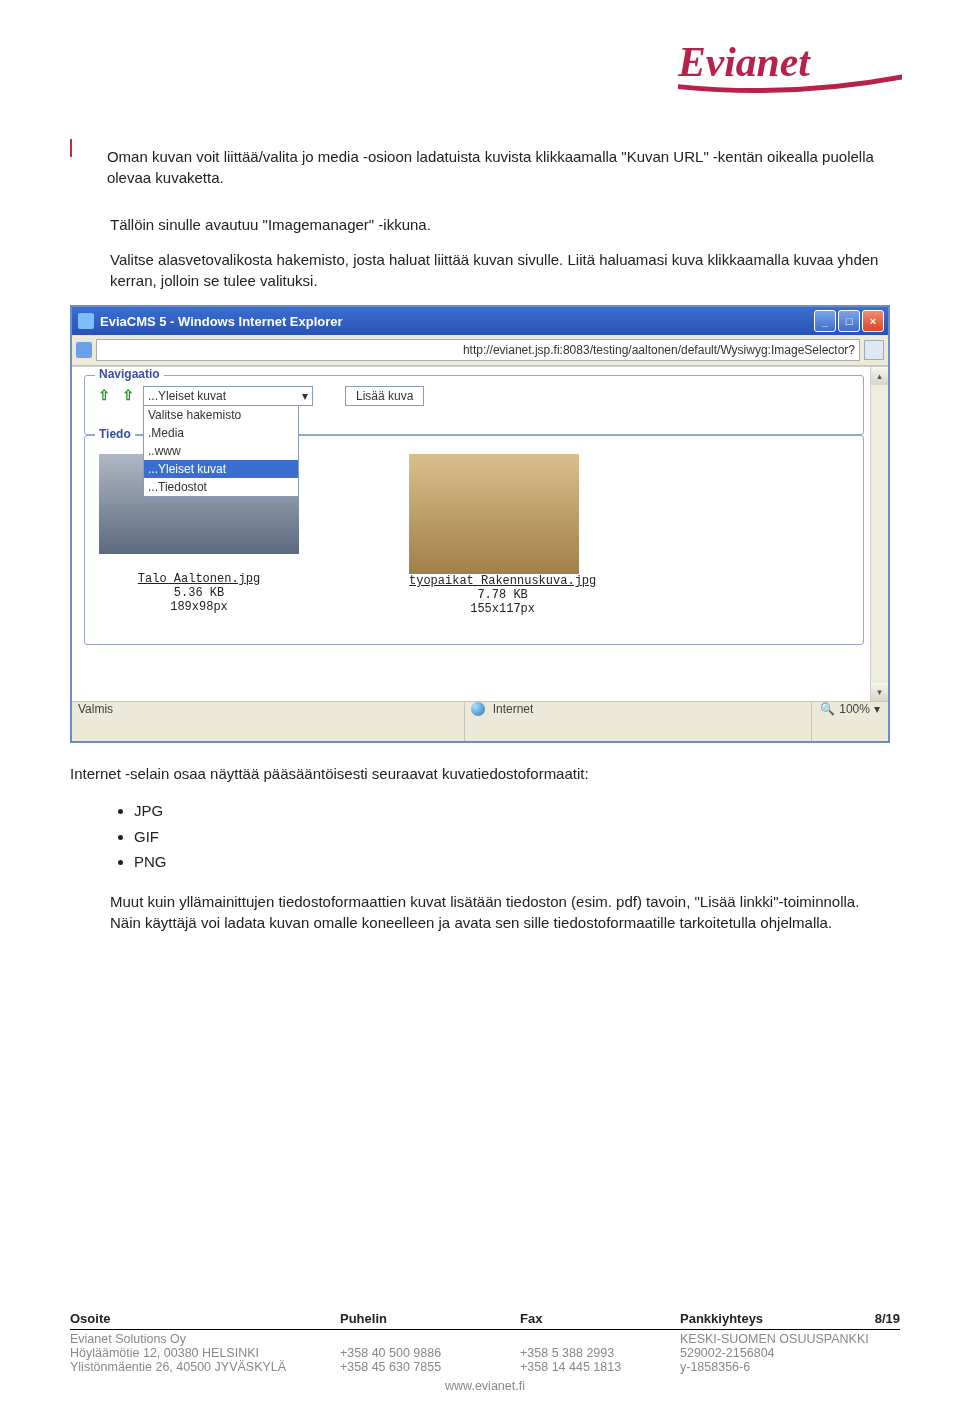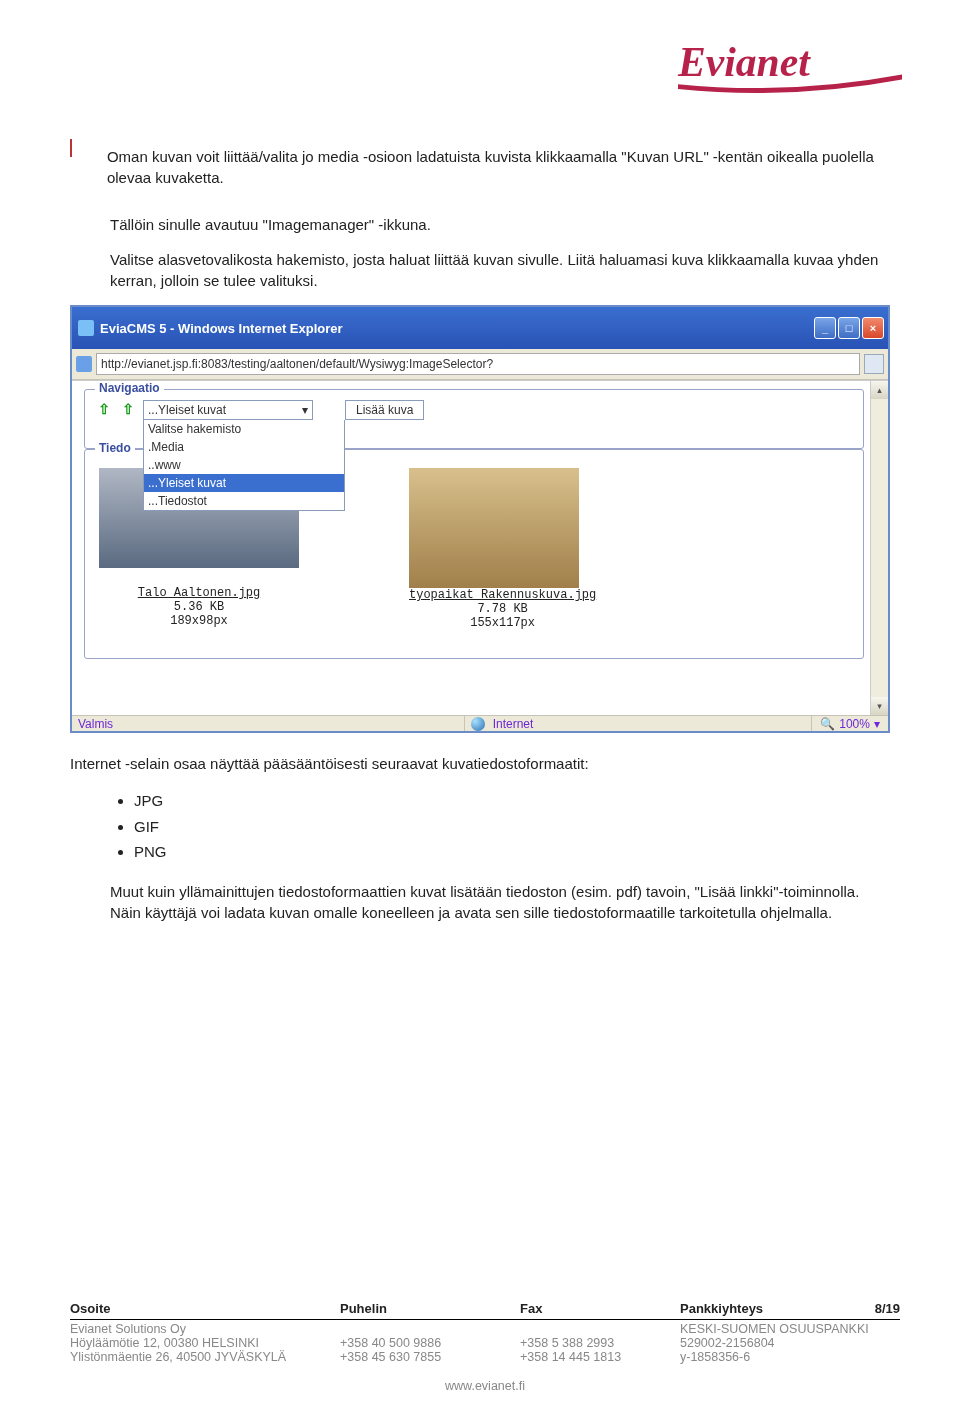--- a/index.html
+++ b/index.html
@@ -19,59 +19,59 @@
   .icon-cell { display: inline-block; vertical-align: top; width: 26px; }
   .icon-box { width: 20px; height: 18px; border: 1px solid #b33; background: linear-gradient(#fff, #faeaea); }
   .text-indent { margin-left: 40px; font-size: 15px; line-height: 1.4; }
   .para { margin: 6px 0 12px 0; font-size: 15px; line-height: 1.4; }
   .para-flush { margin: 14px 0; font-size: 15px; line-height: 1.4; }
 
   
   .ie-window { border: 2px solid #6a8cc8; background: #ece9d8; margin: 8px 0 20px 0; }
   .titlebar {
     background: linear-gradient(#3a6fcf, #2952b5);
-    color: #fff; height: 42px; display: flex; align-items: center;
+    color: #fff; height: 28px; display: flex; align-items: center;
     padding: 0 4px 0 6px; font-family: Tahoma, sans-serif; font-size: 13px;
   }
   .titlebar .title-ico { width: 16px; height: 16px; background: #7ac0f6; border-radius: 2px; margin-right: 6px; display:inline-block;}
   .titlebar .spacer { flex: 1; }
   .winbtns { display: flex; gap: 2px; }
   .winbtn { width: 22px; height: 22px; border: 1px solid #fff; border-radius: 3px; background: linear-gradient(#7aa5e8, #3e6dc5); color:#fff; display:flex;align-items:center;justify-content:center;font-size:11px;font-weight:bold; }
   .winbtn.close { background: linear-gradient(#f28a6d, #d9472a); }
   .addrbar { background: #ece9d8; padding: 4px; display:flex; gap:4px; align-items:center; border-bottom:1px solid #c6c3b9;}
   .addr-ico {width:16px;height:16px;background:#6aa0e8;border-radius:2px;}
-  .addr-input { flex:1; background:#fff; border:1px solid #aaa; height:22px; font-size:12px; padding:0 4px; font-family:Tahoma,sans-serif; color:#333;}
+  .addr-input { flex:1; background:#fff; border:1px solid #aaa; height:22px; font-size:12px; padding:0 4px; font-family:Tahoma,sans-serif; color:#333;text-align:right;}
   .addr-go { width:20px;height:20px;border:1px solid #9ab;background:#dfe7f2;}
 
   .ie-body { background:#fff; padding: 0; position:relative; border-top:1px solid #ccc;}
   .scroll-right { position:absolute; right:0; top:0; bottom:0; width:18px; background:#efedde; border-left:1px solid #ccc;}
   .scroll-up,.scroll-down{position:absolute;left:0;height:18px;width:100%;background:linear-gradient(#f7f6ef,#d8d5c4);display:flex;align-items:center;justify-content:center;font-size:9px;color:#555;}
   .scroll-up{top:0;} .scroll-down{bottom:0;}
 
   .inner { padding: 8px 24px 16px 12px; font-family: Tahoma, Verdana, sans-serif; font-size:12px; color:#333; }
   .tab-strip { border-bottom: 1px solid #b8b8b8; margin-bottom: 14px;}
   .tab { display:inline-block; border:1px solid #b8b8b8; border-bottom:1px solid #fff; padding:4px 12px; background:#fff; position:relative; top:1px; font-size:12px; color:#223;}
   .fieldset { border:1px solid #9aa4c8; border-radius:3px; padding:10px 10px 3px 10px; position:relative;}
   .legend { position:absolute; top:-9px; left:10px; background:#fff; padding:0 4px; color:#3a4f9e; font-size:12px; font-weight:bold;}
   .nav-row { display:flex; align-items:flex-start; gap:6px;}
   .green-arrow { width:18px;height:18px; display:inline-flex;align-items:center;justify-content:center; font-size:14px; color:#1a9a1a; font-weight:bold;}
   .combo-wrap { position:relative; }
   .combo { width:170px; height:20px; background:#fff; border:1px solid #8a9bbc; display:flex;align-items:center;padding:0 4px;font-size:12px;}
   .combo .ch { margin-left:auto; }
-  .droplist { position:absolute; left:0; top:20px; width:202px; background:#fff; border:1px solid #8a9bbc; border-top:none; z-index:2;}
+  .droplist { position:absolute; left:0; top:20px; width:156px; background:#fff; border:1px solid #8a9bbc; border-top:none; z-index:2;}
   .droplist div { padding:2px 4px; font-size:12px;}
   .droplist .sel { background:#3a6fcf; color:#fff;}
   .txtbtn { height:20px; border:1px solid #8a9bbc; background:#fff; padding:0 10px; font-size:12px; display:flex;align-items:center;}
   .thumbs { display:flex; gap:110px; padding:8px 4px 0 4px;}
   .thumb { text-align:center; font-family: "Courier New", monospace; font-size:12px; color:#222;}
   .img-a { width:200px; height:100px; background:linear-gradient(#b0b7c4,#5a6a80);}
   .img-b { width:170px; height:120px; background:linear-gradient(#d8c08c,#a07f4a);}
   .underline {text-decoration:underline;}
 
-  .statusbar { height:16px; background:#ece9d8; border-top:1px solid #c6c3b9; display:flex; align-items:flex-end; font-size:12px; font-family:Tahoma,sans-serif; color:#6d28d9;}
+  .statusbar { height:40px; background:#ece9d8; border-top:1px solid #c6c3b9; display:flex; align-items:flex-start; font-size:12px; font-family:Tahoma,sans-serif; color:#404040;}
   .sb-left{flex:0 0 48%;padding-left:6px;}
   .sb-sep{border-left:1px solid #c6c3b9;height:100%;}
   .sb-mid{flex:1;display:flex;align-items:center;gap:8px;padding-left:6px;}
   .sb-mid .globe{width:14px;height:14px;border-radius:50%;background:radial-gradient(circle at 30% 30%, #a8e2ff, #2a6fb3);}
   .sb-right{display:flex;align-items:center;gap:4px;padding:0 8px;}
   .sb-right .mag{font-size:12px;}
 
   ul.bullets { margin: 8px 0 16px 64px; font-size:15px; list-style: disc; line-height:1.7;}
 
   
@@ -81,21 +81,21 @@
   .f-row1 > div:nth-child(2){flex:0 0 180px;}
   .f-row1 > div:nth-child(3){flex:0 0 160px;}
   .f-row1 > div:nth-child(4){flex:1;}
   .f-row1 .pg{float:right;font-weight:bold;}
   .f-hr{border:none;border-top:1px solid #000;margin:3px 0 2px 0;}
   .f-grid{display:flex;color:#888;font-size:12.5px;}
   .f-grid > div:nth-child(1){flex:0 0 270px;}
   .f-grid > div:nth-child(2){flex:0 0 180px;}
   .f-grid > div:nth-child(3){flex:0 0 160px;}
   .f-grid > div:nth-child(4){flex:1;}
-  .f-www{text-align:center;color:#888;font-size:12.5px;margin-top:15px;}
+  .f-www{text-align:center;color:#888;font-size:12.5px;margin-top:5px;}
 </style>
 </head>
 <body>
 
 <div class="logo-wrap">
   <svg viewBox="0 0 300 80">
     <text x="10" y="54" font-family="cursive" font-style="italic" font-size="52" font-weight="bold" fill="#b6224a">Evianet</text>
     <path d="M10 64 Q150 78 290 52 L290 58 Q150 84 10 70 Z" fill="#b6224a"></path>
   </svg>
 </div>

